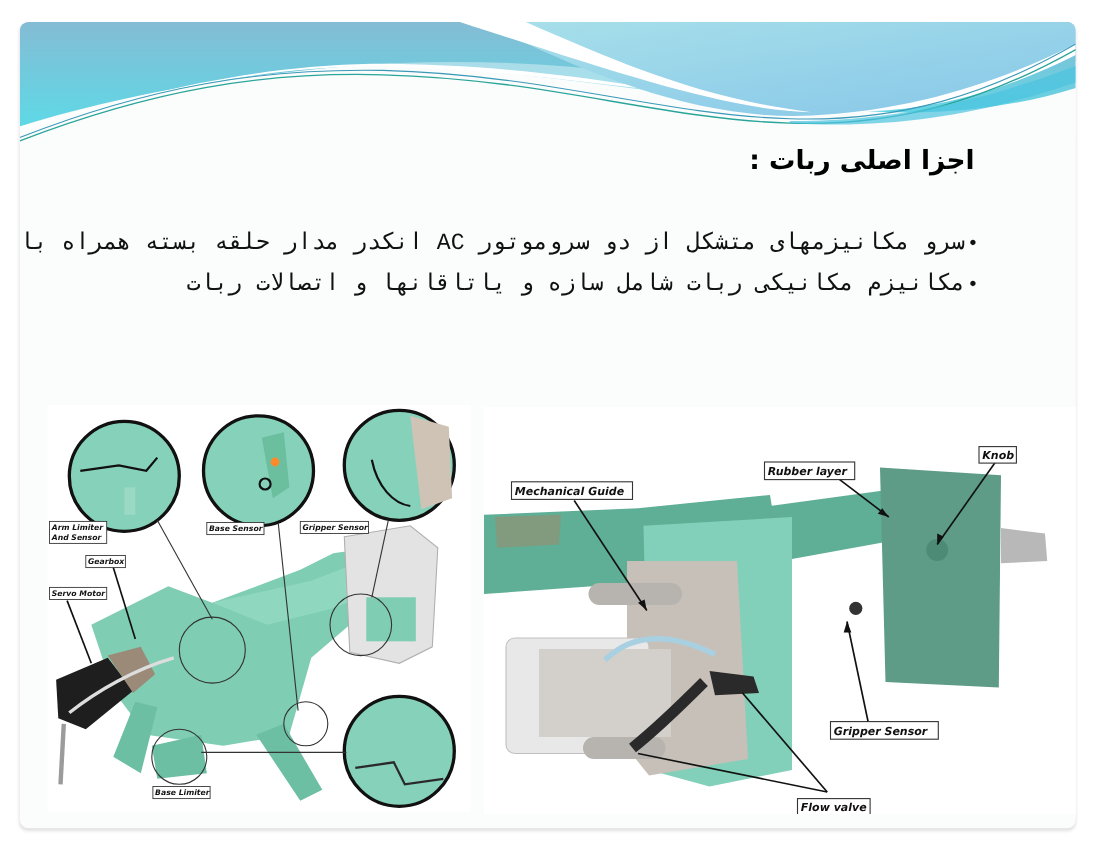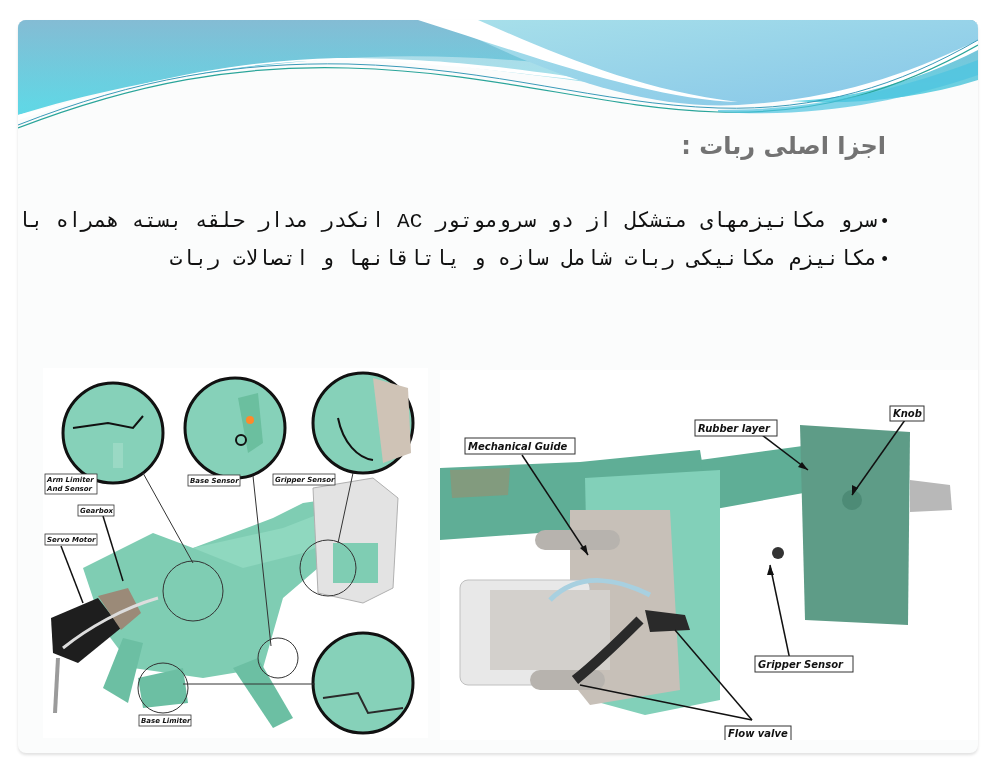--- a/index.html
+++ b/index.html
@@ -8,21 +8,21 @@
 
   .slide {
     position: absolute; left: 18px; top: 20px; width: 960px; height: 733px;
     background: #fbfcfc; border-radius: 8px; overflow: hidden;
     box-shadow: 0 2px 3px rgba(0,0,0,0.12);
   }
   .banner { position: absolute; left: 0; top: 0; width: 960px; height: 110px; }
 
   .title {
     position: absolute; right: 92px; top: 112px; direction: rtl;
-    font-size: 24px; font-weight: bold; color: #737373;
+    font-size: 24px; font-weight: bold; color: #000000;
     font-family: "DejaVu Sans", sans-serif;
     margin-left: 28px;
   }
 
   .bullets {
     position: absolute; right: 88px; top: 183px; width: 820px;
     direction: rtl; list-style: none;
   }
   .bullets li {
     font-size: 21px; line-height: 37px; color: #111;

